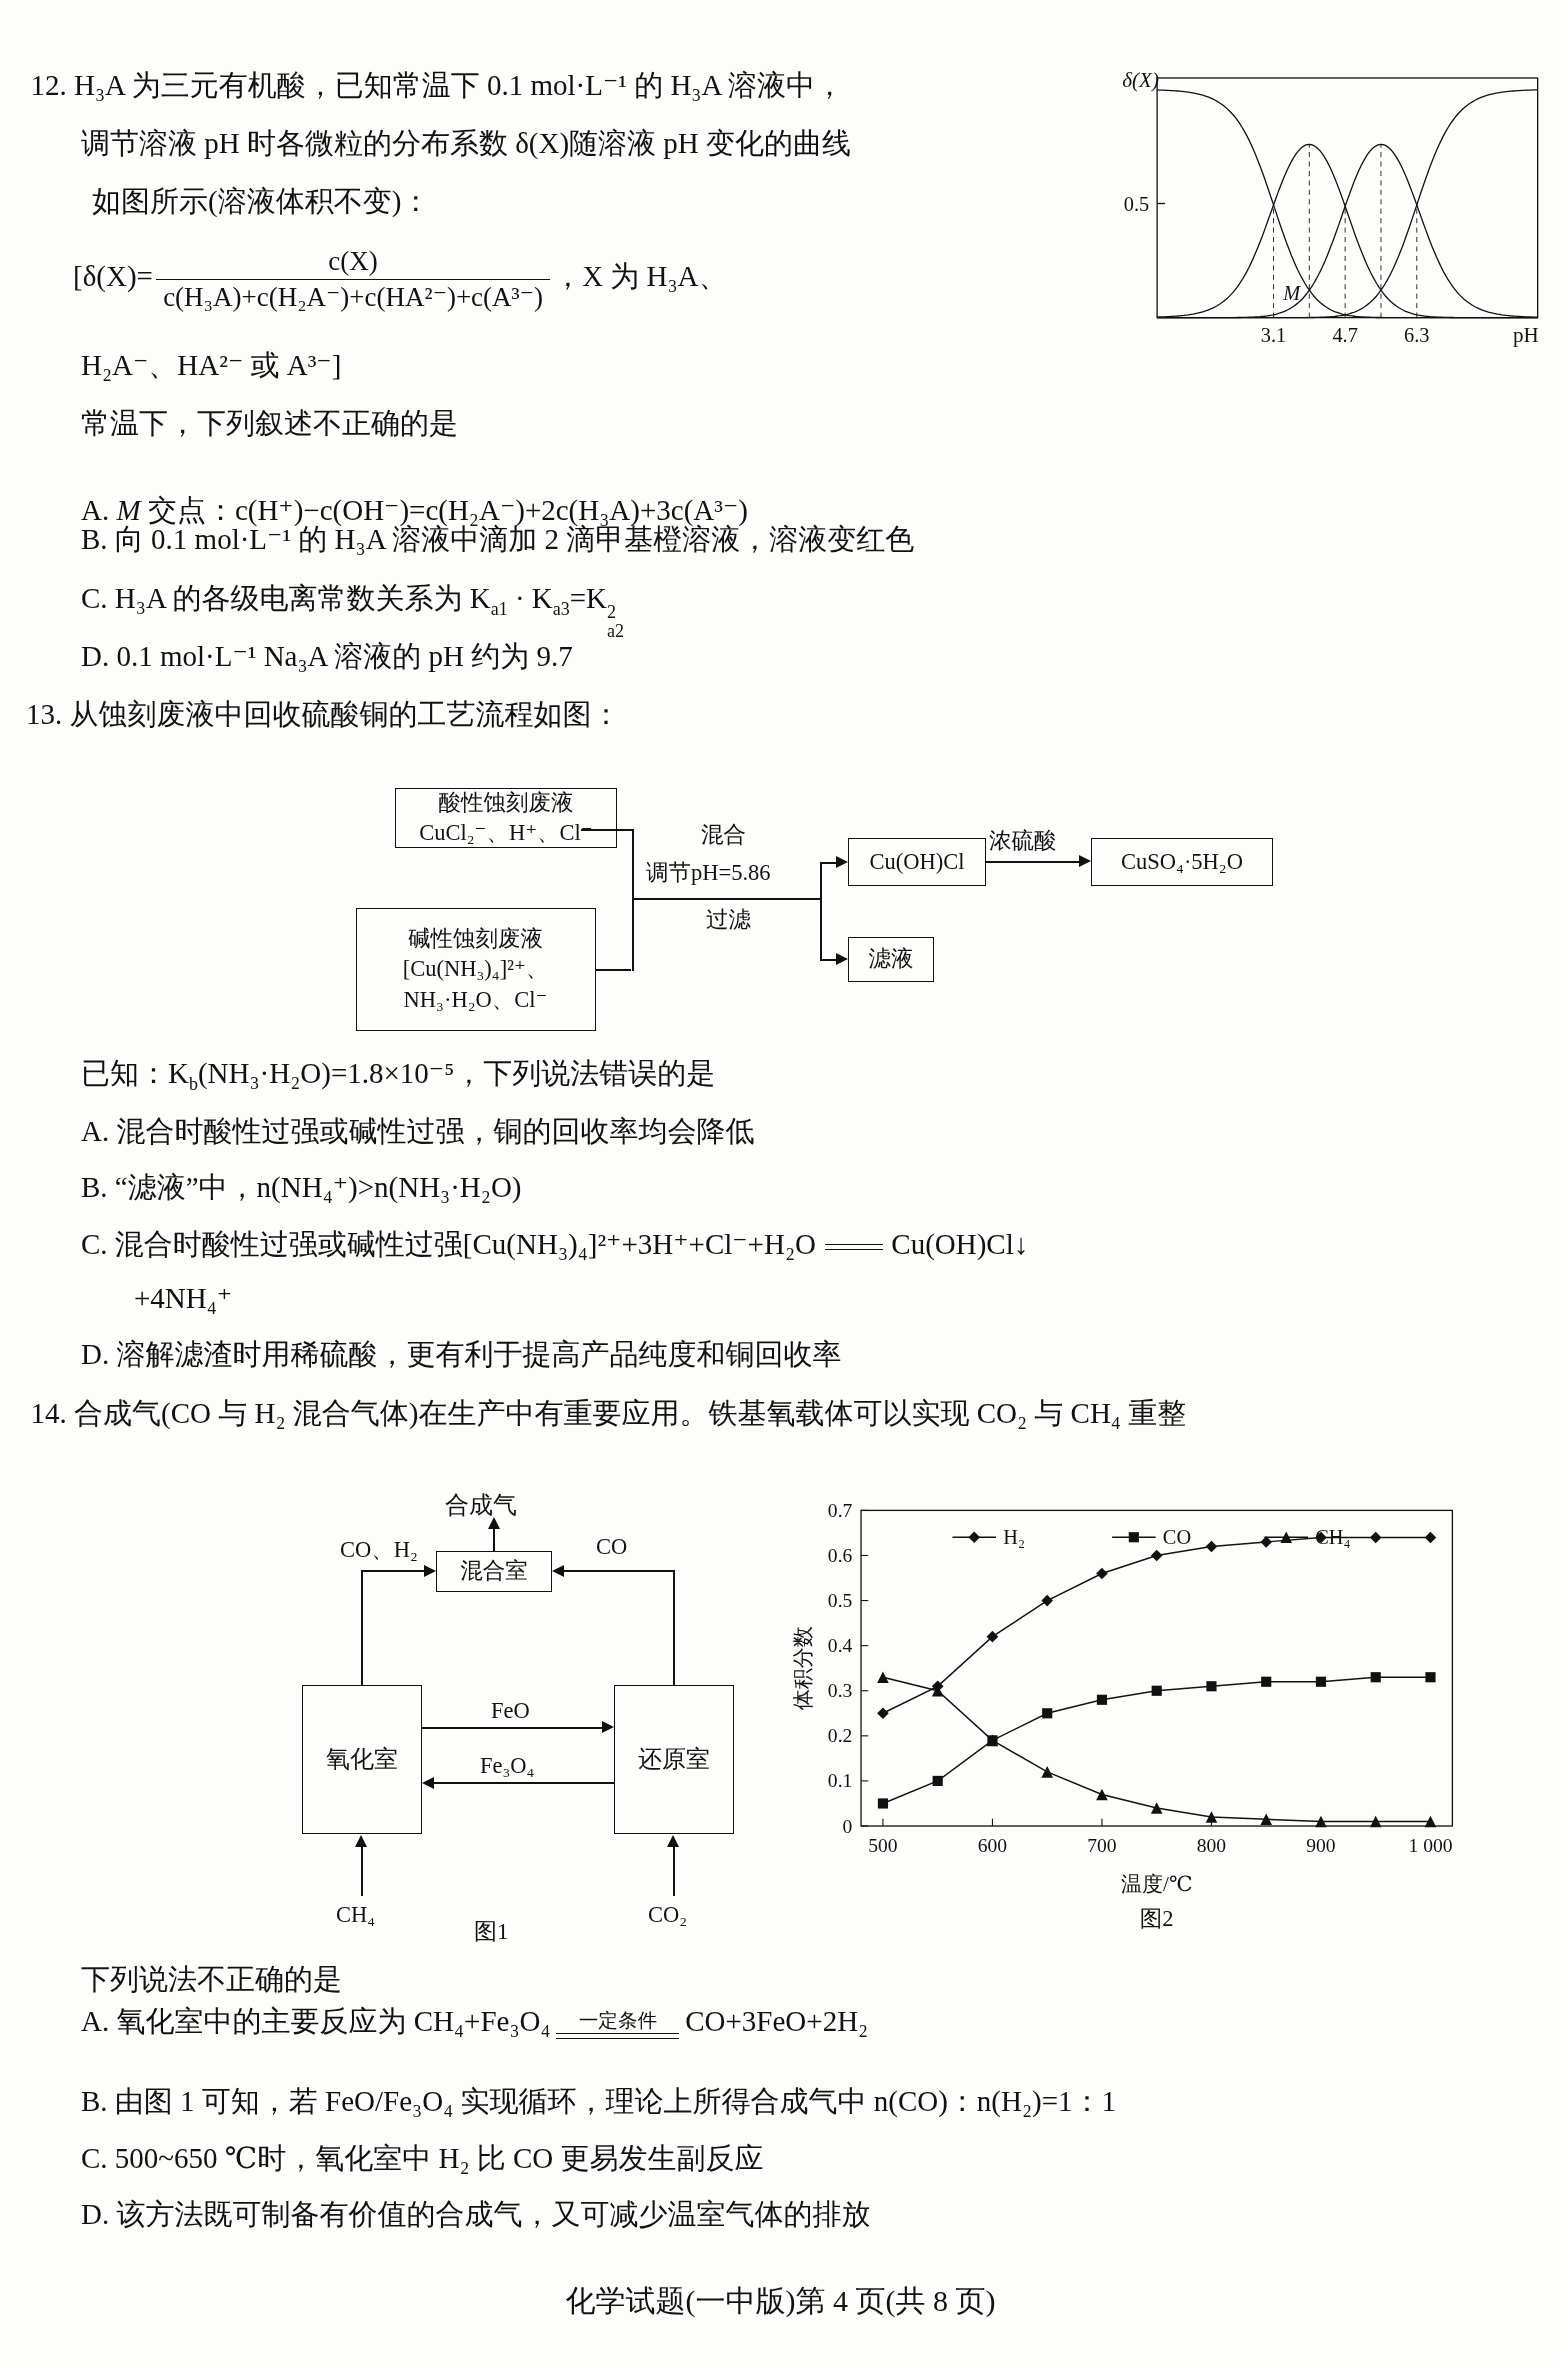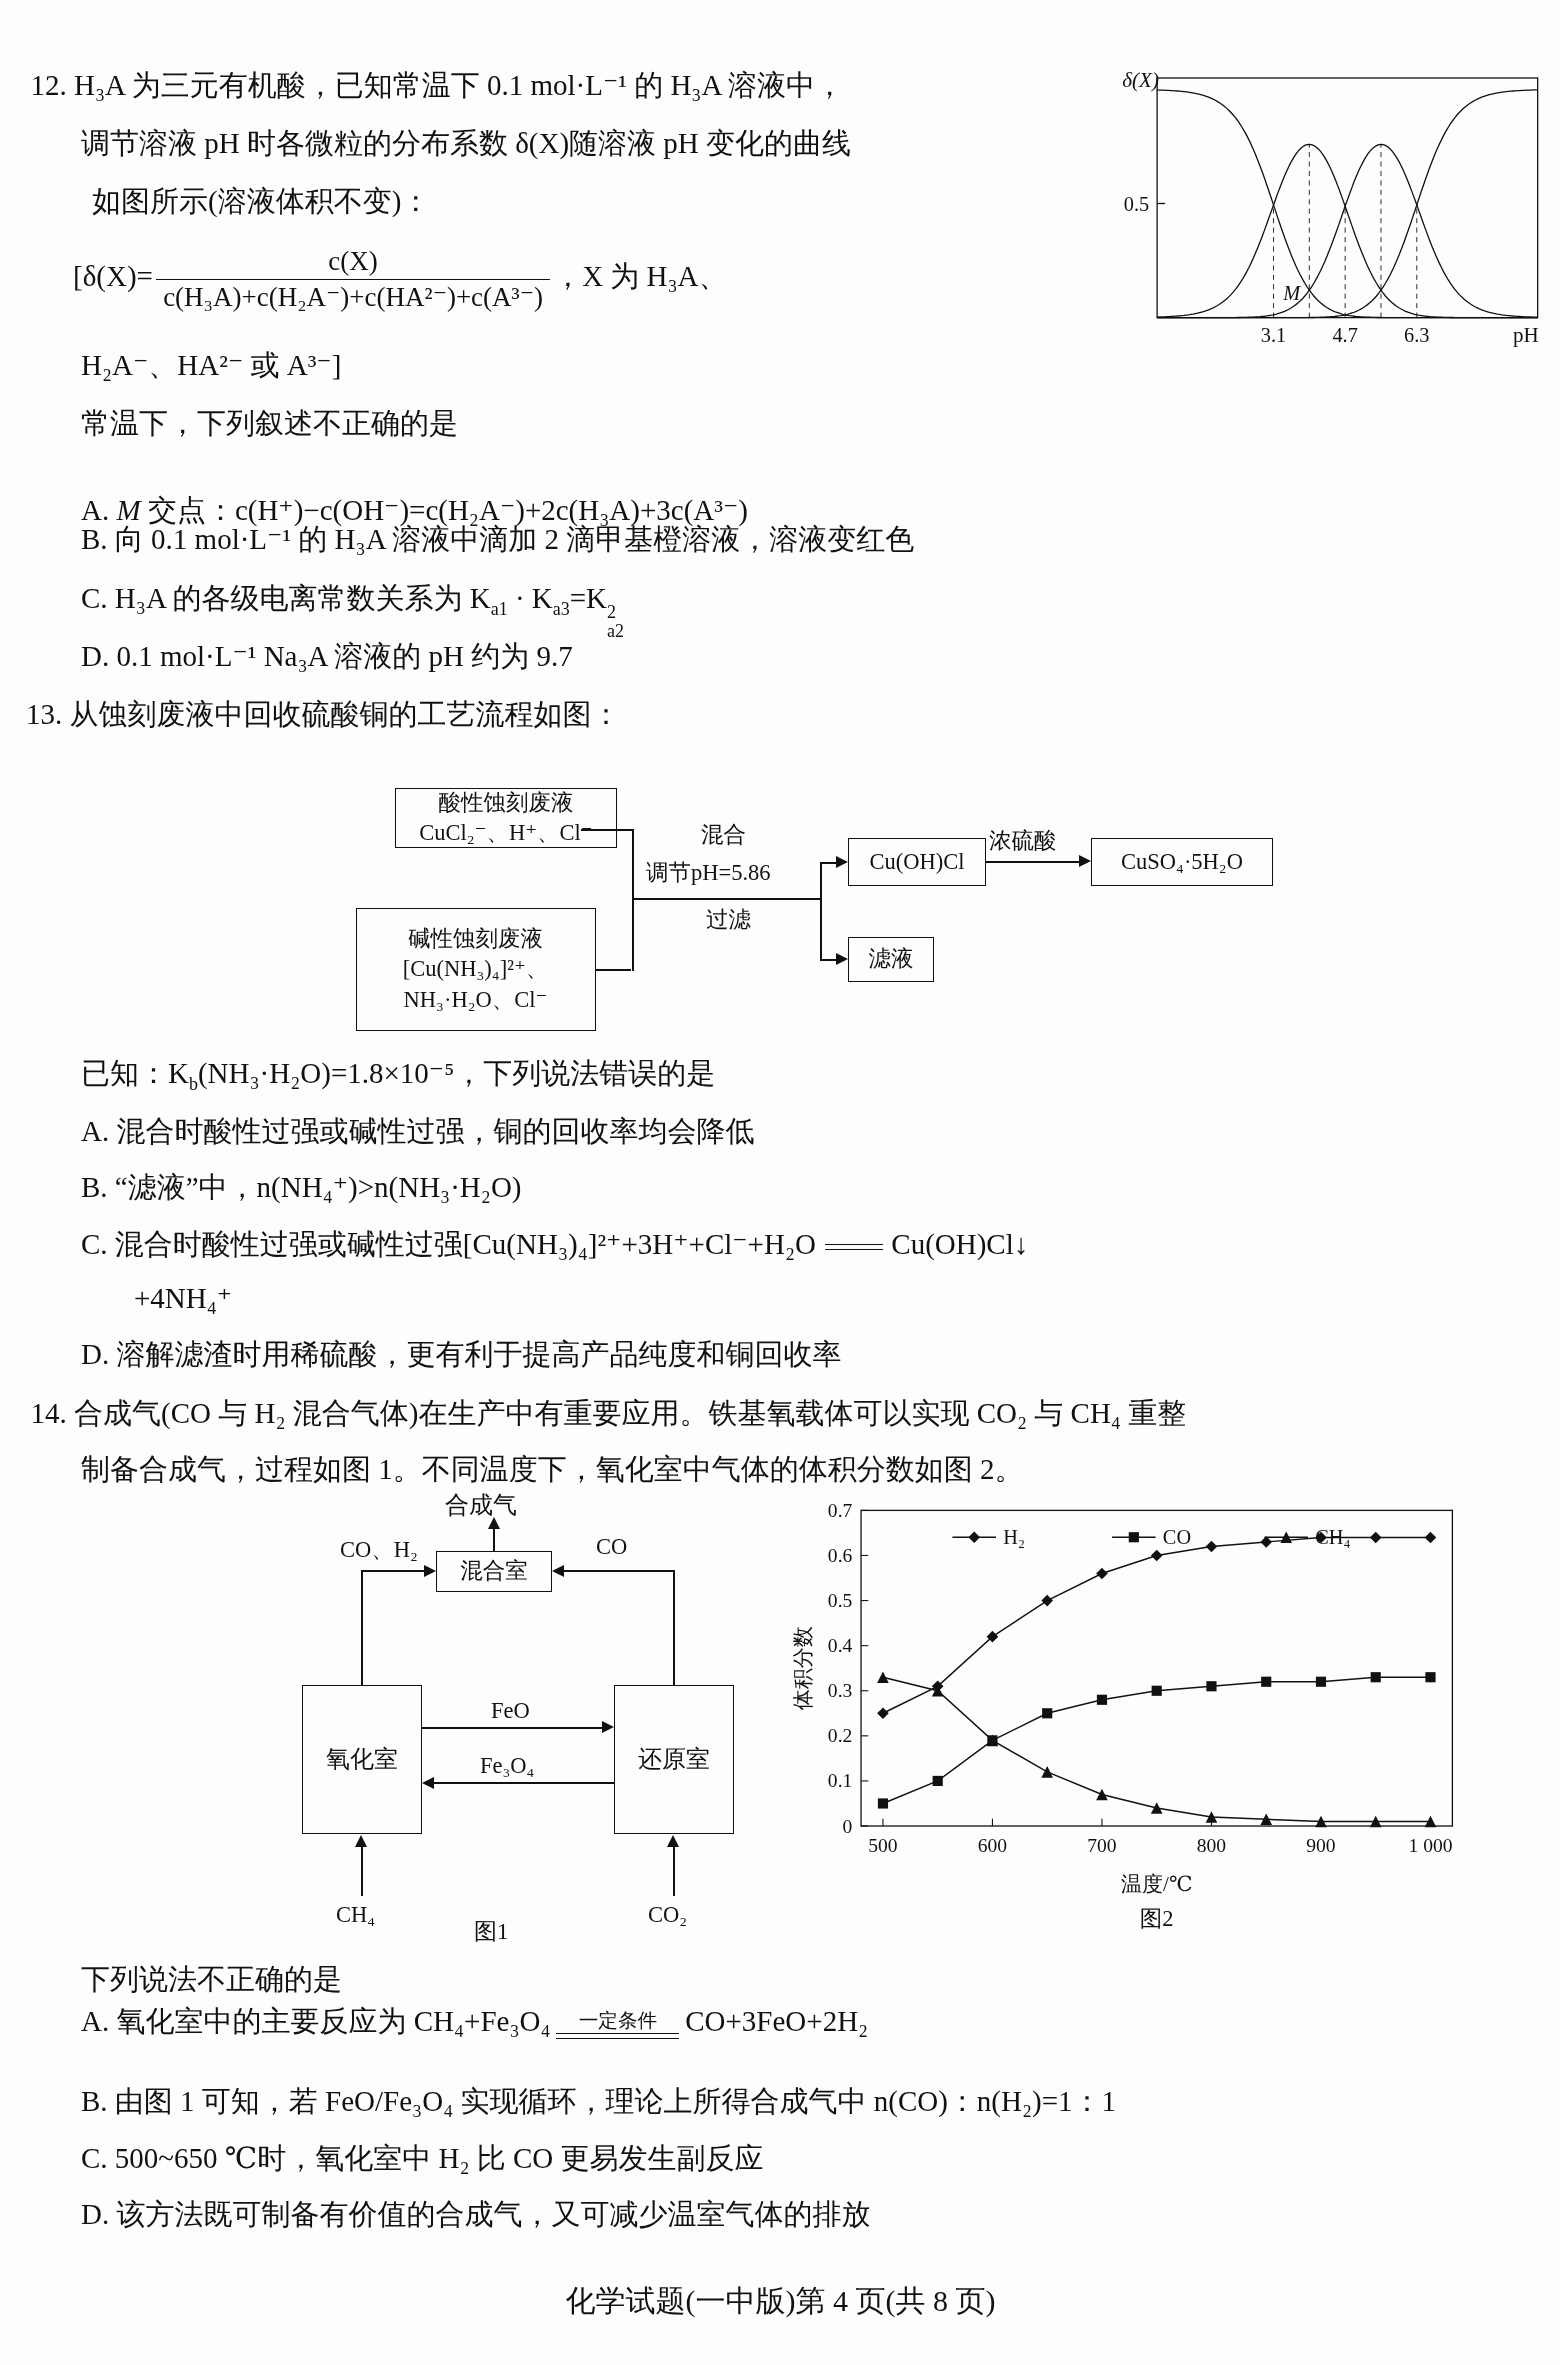--- a/index.html
+++ b/index.html
@@ -120,21 +120,20 @@
   </div>
 
   <div class="line" style="left:81px;top:1055px;"><span>已知：K</span><sub>b</sub><span>(NH₃·H₂O)=1.8×10⁻⁵，下列说法错误的是</span></div>
   <div class="line" style="left:81px;top:1113px;">A. 混合时酸性过强或碱性过强，铜的回收率均会降低</div>
   <div class="line" style="left:81px;top:1169px;">B. “滤液”中，n(NH₄⁺)&gt;n(NH₃·H₂O)</div>
   <div class="line" style="left:81px;top:1226px;"><span>C. 混合时酸性过强或碱性过强[Cu(NH₃)₄]²⁺+3H⁺+Cl⁻+H₂O</span><span class="dbleq"></span><span>Cu(OH)Cl↓</span></div>
   <div class="line" style="left:134px;top:1280px;">+4NH₄⁺</div>
   <div class="line" style="left:81px;top:1336px;">D. 溶解滤渣时用稀硫酸，更有利于提高产品纯度和铜回收率</div>
 
   <div class="line" style="left:30.5px;top:1395px;">14. 合成气(CO 与 H₂ 混合气体)在生产中有重要应用。铁基氧载体可以实现 CO₂ 与 CH₄ 重整</div>
-  <div class="line" style="left:81px;top:1451px;">制备合成气，过程如图 1。不同温度下，氧化室中气体的体积分数如图 2。</div>
 
   <div class="fig" style="left:240px;top:1489px;width:552px;height:465px;">
     <div class="dlabel" style="left:205px;top:0px;font-size:24px;">合成气</div>
     <div class="arr-u" style="left:248px;top:28px;"></div>
     <div class="vline" style="left:253px;top:39px;height:22.5px;"></div>
     <div class="box" style="left:196px;top:62px;width:116px;height:41px;">
       <div>混合室</div>
     </div>
 
     <div class="dlabel" style="left:100px;top:45px;">CO、H₂</div>

